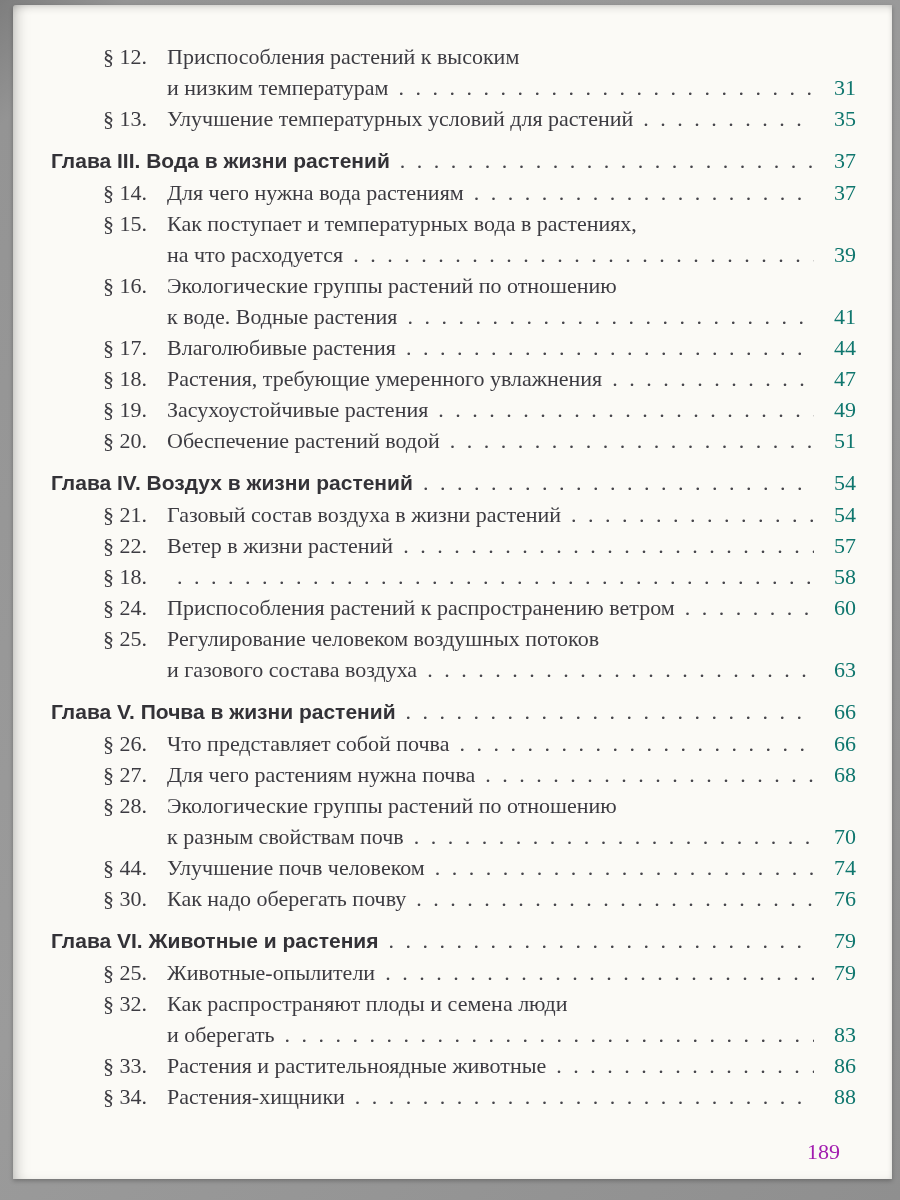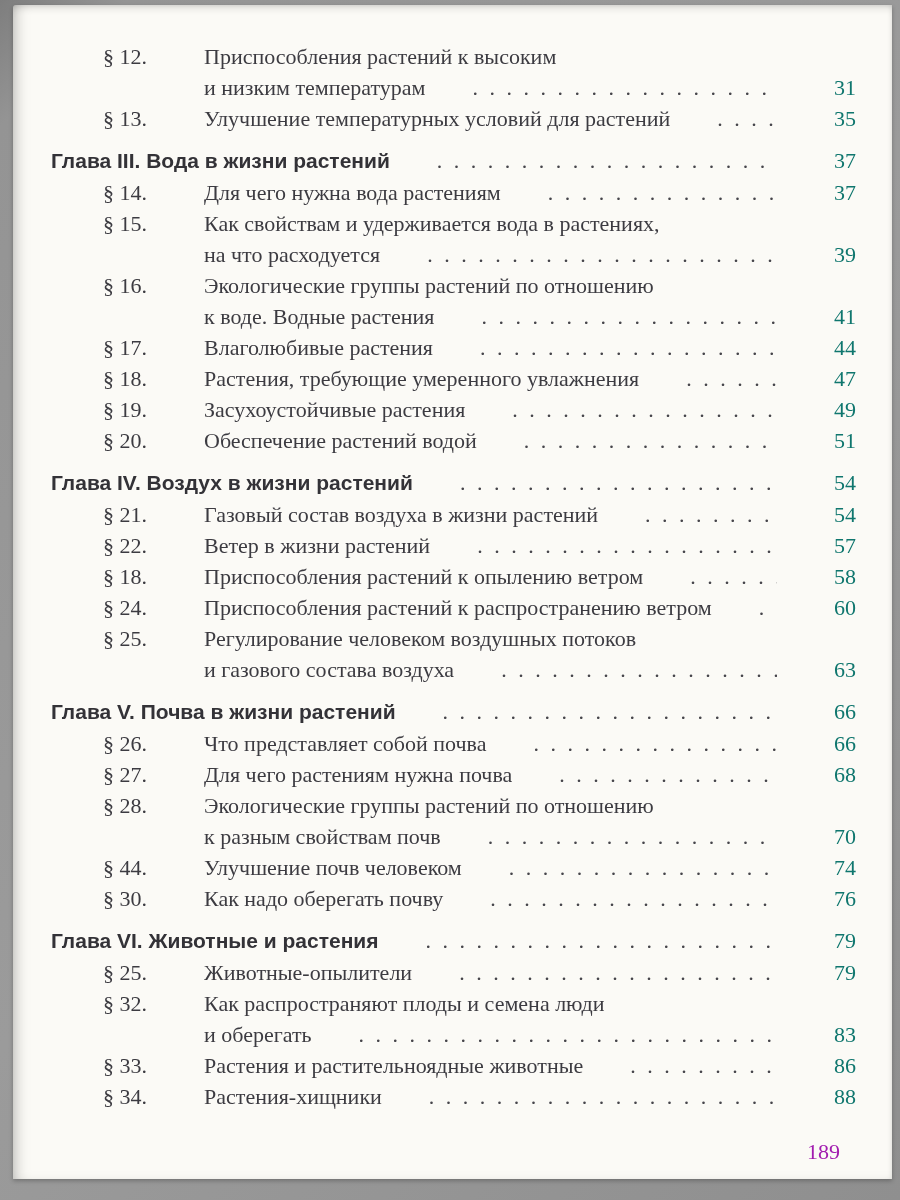--- a/index.html
+++ b/index.html
@@ -29,21 +29,20 @@
     padding: 36px 36px 0 30px;
     color: #3c3b41;
   }
   .entry { }
   .row {
     display: flex;
     align-items: flex-end;
     line-height: 31px;
     font-size: 22px;
     white-space: nowrap;
-    gap: 37px;
   }
   .item .row { margin-left: 60px; }
   .item .num {
     flex: 0 0 64px;
     color: #3c3b41;
   }
   .title { flex: 0 0 auto; }
   .chapter { margin: 11px 0 1px 8px; }
   .chapter .title {
     font-family: "Liberation Sans", "DejaVu Sans", sans-serif;
@@ -115,21 +114,21 @@
           <div class="row">
             <span class="num">§ 14.</span>
             <span class="title">Для чего нужна вода растениям</span>
             <span class="leader"></span>
             <span class="pg">37</span>
           </div>
         </div>
         <div class="entry item">
           <div class="row">
             <span class="num">§ 15.</span>
-            <span class="title">Как свойствам и удерживается вода в растениях,</span>
+            <span class="title">Как поступает и температурных вода в растениях,</span>
           </div>
           <div class="row">
             <span class="num"></span>
             <span class="title">на что расходуется</span>
             <span class="leader"></span>
             <span class="pg">39</span>
           </div>
         </div>
         <div class="entry item">
           <div class="row">
@@ -194,21 +193,20 @@
           <div class="row">
             <span class="num">§ 22.</span>
             <span class="title">Ветер в жизни растений</span>
             <span class="leader"></span>
             <span class="pg">57</span>
           </div>
         </div>
         <div class="entry item">
           <div class="row">
             <span class="num">§ 18.</span>
-            <span class="title">Приспособления растений к опылению ветром</span>
             <span class="leader"></span>
             <span class="pg">58</span>
           </div>
         </div>
         <div class="entry item">
           <div class="row">
             <span class="num">§ 24.</span>
             <span class="title">Приспособления растений к распространению ветром</span>
             <span class="leader"></span>
             <span class="pg">60</span>

